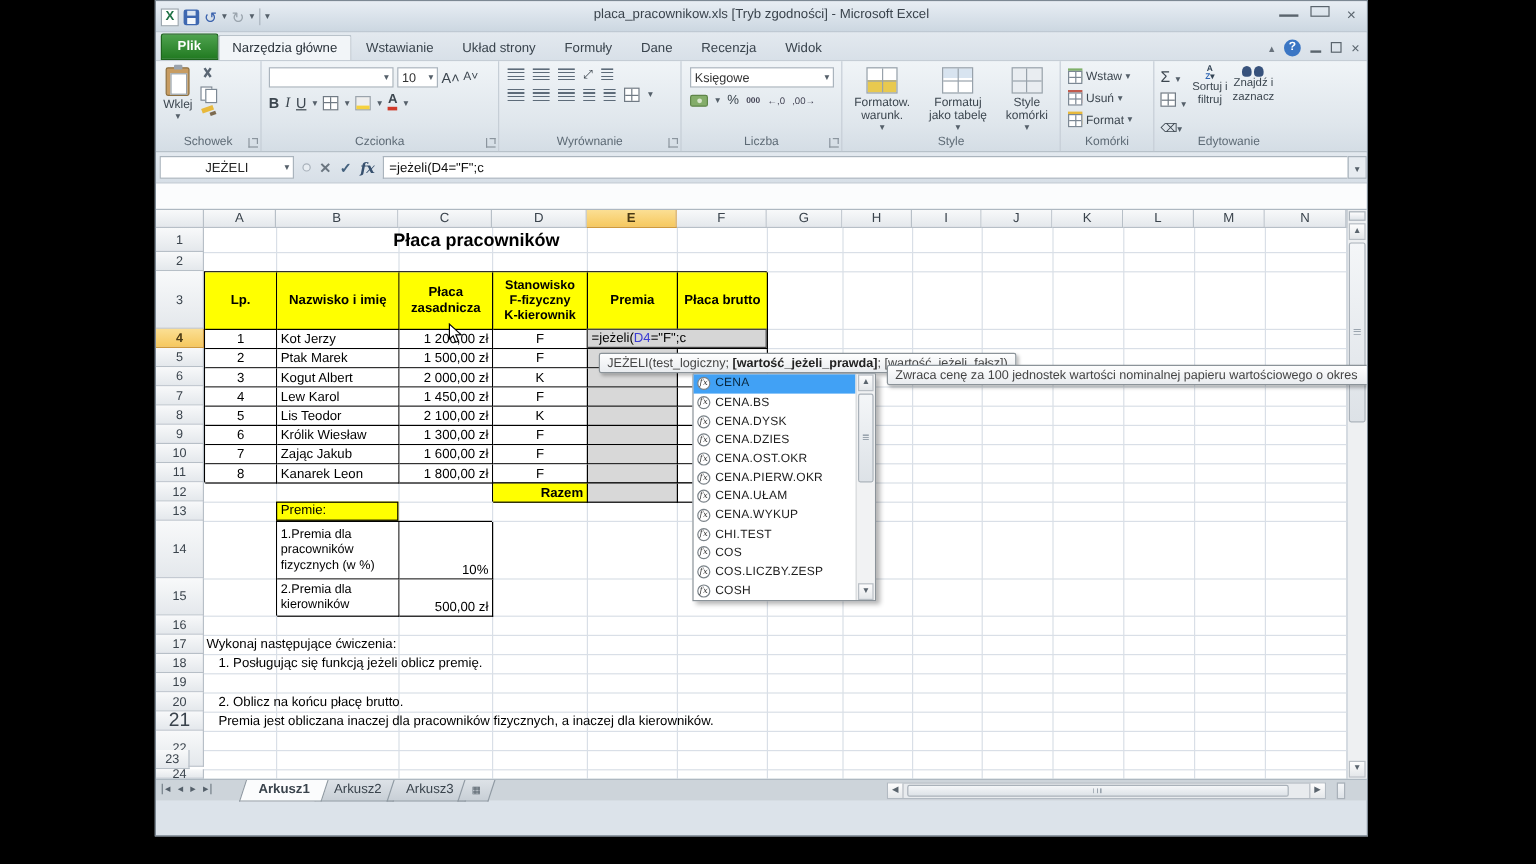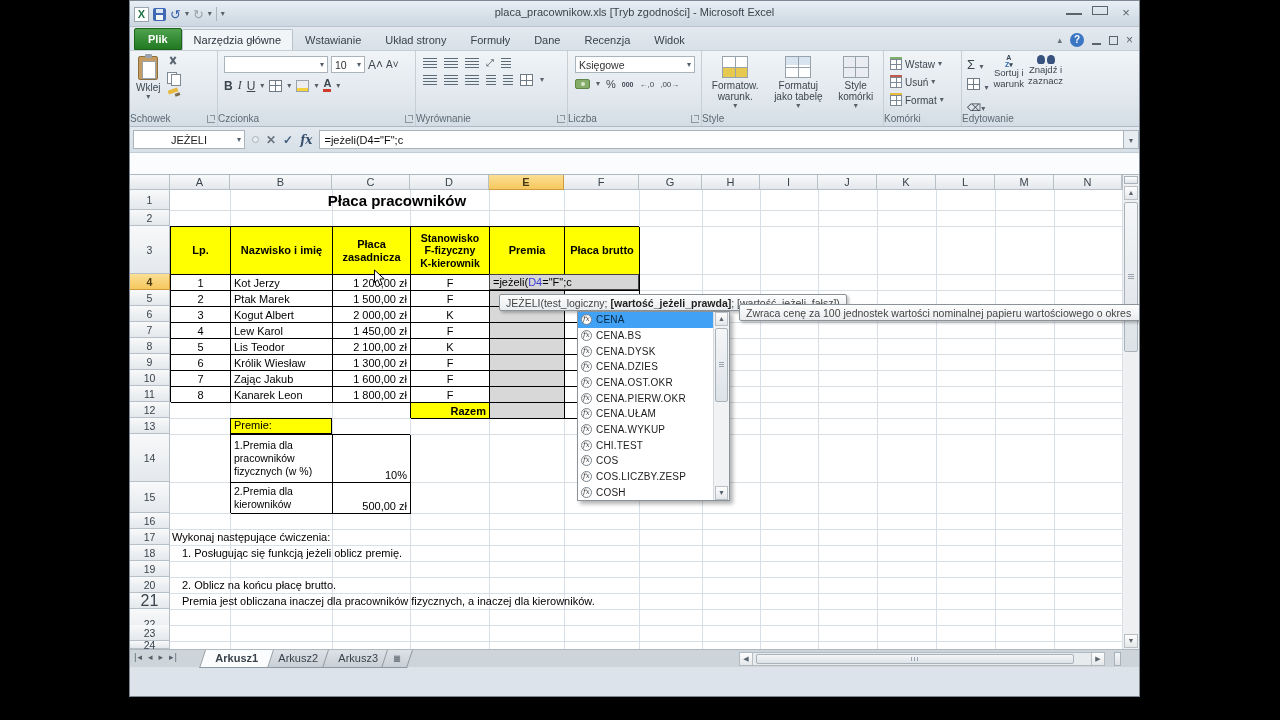--- a/index.html
+++ b/index.html
@@ -31,21 +31,21 @@
 .rtab{padding:4px 11px 4px;font-size:11px;color:#39434c;border:1px solid transparent;border-bottom:none}
 .rtab.file{background:linear-gradient(#4ea24e,#217a21);color:#fff;border:1px solid #1c641c;border-radius:2px 2px 0 0;padding:4px 13px;font-weight:bold}
 .rtab.active{background:#f2f5f8;border-color:#b9c2ca;border-radius:2px 2px 0 0;color:#2b333b}
 .tabsright{position:absolute;right:6px;top:4px;display:flex;align-items:center;gap:8px}
 .helpq{width:14px;height:14px;border-radius:50%;background:#3b76c4;color:#fff;font-size:10px;font-weight:bold;text-align:center;line-height:14px}
 .chev{color:#68727c;font-size:9px}
 
 
 .ribbon{position:absolute;left:0;top:50px;width:100%;height:76px;background:linear-gradient(#f0f4f7,#dfe6ec 70%,#d4dde5);border-bottom:1px solid #aeb8c1;display:flex}
 .rgroup{position:relative;height:100%;border-right:1px solid #c6ced6;padding:2px 2px 14px 2px}
-.glabel{position:absolute;left:0;right:0;bottom:1px;height:13px;font-size:10px;color:#5d6a75;text-align:left;line-height:13px}
+.glabel{position:absolute;left:0;right:0;bottom:1px;height:13px;font-size:10px;color:#5d6a75;text-align:center;line-height:13px}
 .launcher{position:absolute;right:2px;bottom:2px;width:8px;height:8px;border-left:1px solid #8b959e;border-bottom:1px solid #8b959e}
 .launcher:after{content:"";position:absolute;left:2px;bottom:2px;width:4px;height:4px;border-right:1px solid #8b959e;border-top:1px solid #8b959e}
 .rbody{display:flex;height:60px}
 .bigbtn{display:flex;flex-direction:column;align-items:center;font-size:10px;color:#3c464f;padding:2px 3px;border:1px solid transparent;border-radius:2px}
 .blbl{margin-top:2px;white-space:pre-line;text-align:center;line-height:1.1}
 .clipico{width:20px;height:24px;background:#c79c62;border:1px solid #8d7040;border-radius:2px;position:relative}
 .clipico:before{content:"";position:absolute;left:3px;top:4px;width:12px;height:16px;background:#fff;border:1px solid #98a2ab}
 .clipico:after{content:"";position:absolute;left:6px;top:-3px;width:7px;height:4px;background:#9aa3ac;border-radius:1px}
 .minicol{display:flex;flex-direction:column;justify-content:flex-start;gap:4px;padding:3px 2px}
 .mico{width:15px;height:12px;position:relative}
@@ -358,21 +358,21 @@
     <div class="rgroup" style="width:124px;border-right:none">
       <div class="rbody">
         <div class="edcol">
           <span><span class="sigma">Σ</span> <span class="caret">▾</span></span>
           <span><span class="bordico" style="display:inline-block"></span> <span class="caret">▾</span></span>
           <span><span class="fmt" style="font-size:10px">⌫</span><span class="caret">▾</span></span>
         </div>
         <div class="edbtn">
           <span class="azico">A<br><b>Z</b>▾</span>
           <span class="edlbl" style="white-space: pre-line;">Sortuj i
-warunk</span>
+filtruj</span>
         </div>
         <div class="edbtn">
           <span class="binoc"></span>
           <span class="edlbl" style="white-space: pre-line;">Znajdź i
 zaznacz</span>
         </div>
       </div>
       <div class="glabel"><span>Edytowanie</span></div>
     </div>
   </div>
@@ -538,21 +538,21 @@
         <div class="rhdr" style="position: absolute; left: 0px; top: 243px; width: 40px; height: 16px; font-size: 10.5px;">13</div>
         <div class="rhdr" style="position: absolute; left: 0px; top: 259px; width: 40px; height: 48px; font-size: 10.5px;">14</div>
         <div class="rhdr" style="position: absolute; left: 0px; top: 307px; width: 40px; height: 31px; font-size: 10.5px;">15</div>
         <div class="rhdr" style="position: absolute; left: 0px; top: 338px; width: 40px; height: 16px; font-size: 10.5px;">16</div>
         <div class="rhdr" style="position: absolute; left: 0px; top: 354px; width: 40px; height: 16px; font-size: 10.5px;">17</div>
         <div class="rhdr" style="position: absolute; left: 0px; top: 370px; width: 40px; height: 16px; font-size: 10.5px;">18</div>
         <div class="rhdr" style="position: absolute; left: 0px; top: 386px; width: 40px; height: 16px; font-size: 10.5px;">19</div>
         <div class="rhdr" style="position: absolute; left: 0px; top: 402px; width: 40px; height: 16px; font-size: 10.5px;">20</div>
         <div class="rhdr" style="position: absolute; left: 0px; top: 418px; width: 40px; height: 16px; font-size: 16px;">21</div>
         <div class="rhdr" style="position: absolute; left: 0px; top: 434px; width: 40px; height: 30px; font-size: 10.5px;">22</div>
-        <div class="rhdr" style="position: absolute; left: 0px; top: 450px; width: 40px; height: 16px; font-size: 10.5px;">23</div>
+        <div class="rhdr" style="position: absolute; left: 0px; top: 450px; width: 28px; height: 16px; font-size: 10.5px;">23</div>
         <div class="rhdr" style="position: absolute; left: 0px; top: 466px; width: 40px; height: 8px; font-size: 10.5px;">24</div>
         <div class="cellbox t-title" style="position: absolute; left: 100px; top: 15px; width: 334px; height: 20px;">Płaca pracowników</div>
         <div class="tblwrap" style="position: absolute; left: 40px; top: 51px; width: 469px; height: 176px;">
           <div class="tc hd" style="white-space: pre-line; font-size: 11px; position: absolute; left: 0px; top: 0px; width: 60px; height: 48px;">Lp.</div>
           <div class="tc hd" style="white-space: pre-line; font-size: 11px; position: absolute; left: 60px; top: 0px; width: 102px; height: 48px;">Nazwisko i imię</div>
           <div class="tc hd" style="white-space: pre-line; font-size: 10.5px; position: absolute; left: 240px; top: 0px; width: 79px; height: 48px;">Stanowisko
 F-fizyczny
 K-kierownik</div>
           <div class="tc hd" style="white-space: pre-line; font-size: 11px; position: absolute; left: 162px; top: 0px; width: 78px; height: 48px;">Płaca
 zasadnicza</div>

